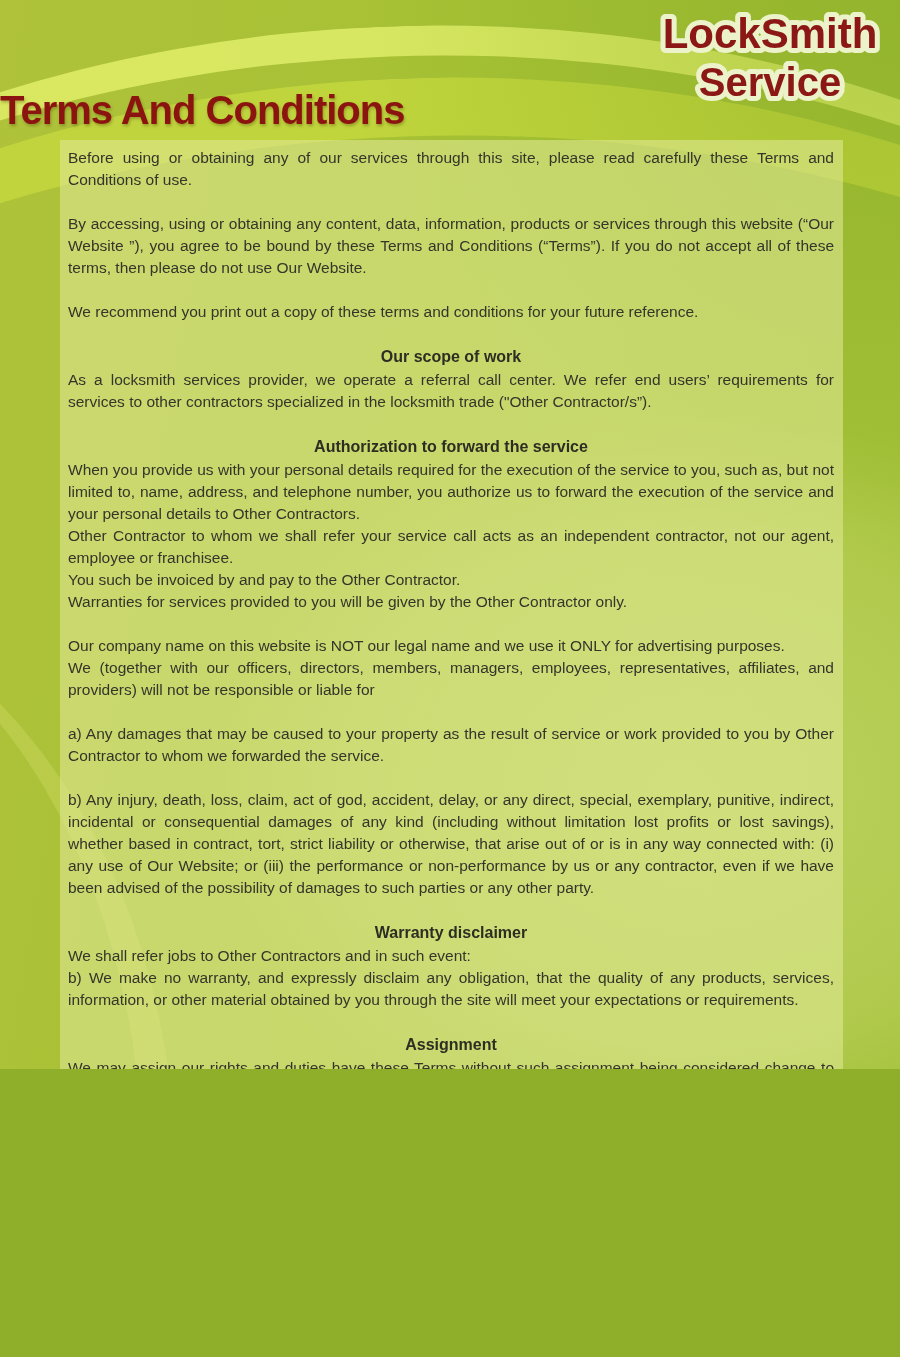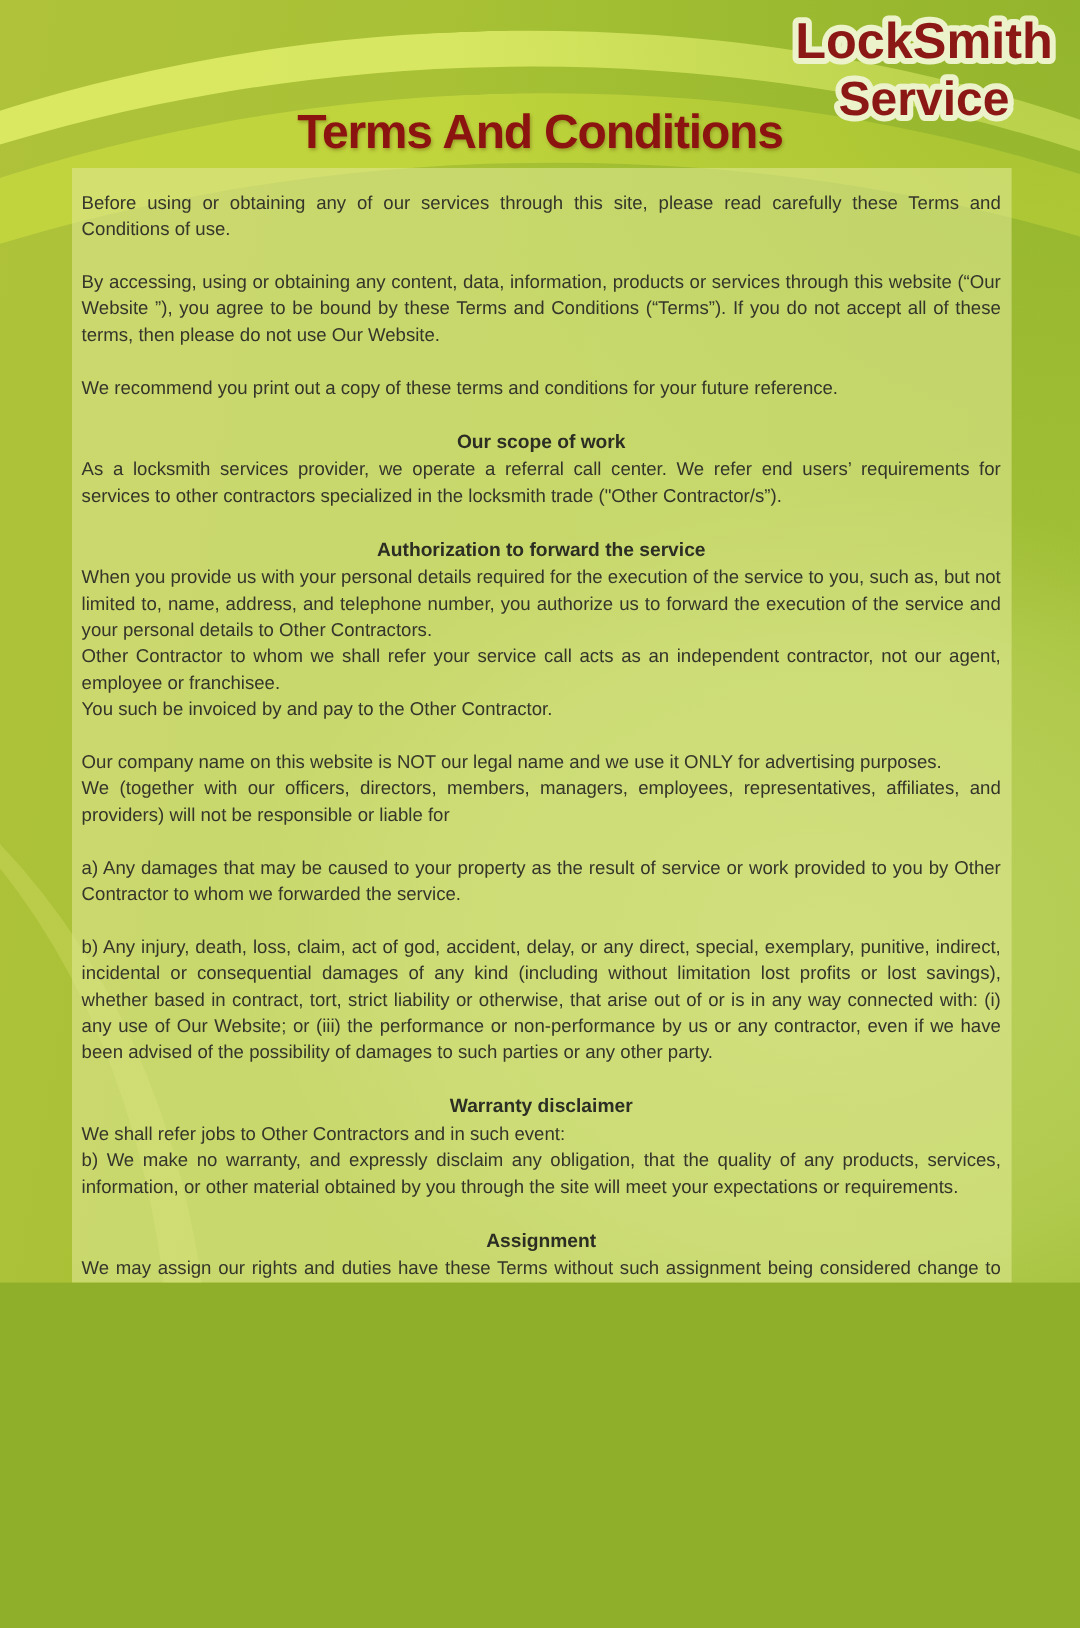--- a/index.html
+++ b/index.html
@@ -35,30 +35,29 @@
   .arc-left-faint{
     width:1000px;height:1300px;left:-860px;top:560px;
     border-right:34px solid rgba(218,230,112,0.3);
     transform:rotate(6deg);
   }
   
   .logo{position:absolute;top:4px;right:6px;}
   
   .page-title{
     position:absolute;top:88px;left:0;right:0;
-    text-align:center;
     font-size:40px;font-weight:bold;letter-spacing:-1px;
     color:#8c1410;
     text-shadow:1px 2px 3px rgba(80,60,0,0.35);
   }
   
   .terms-panel{
     position:absolute;left:60px;top:140px;right:57px;bottom:0;
     background:rgba(224,233,148,0.58);
-    padding:19px 9px 0 8px;
+    padding:7px 9px 0 8px;
     box-sizing:border-box;
     color:#35352a;
     font-size:15.5px;line-height:22px;
   }
   .terms-panel p{margin:0;text-align:justify;}
   .terms-panel p.gap{margin-top:22px;}
   .terms-panel h2{
     margin:22px 0 0 0;
     font-size:16px;line-height:24px;font-weight:bold;
     color:#2d2e23;text-align:center;
@@ -85,20 +84,21 @@
   <div class="terms-panel">
       <p>Before using or obtaining any of our services through this site, please read carefully these Terms and Conditions of use.</p>
       <p class="gap">By accessing, using or obtaining any content, data, information, products or services through this website (“Our Website ”), you agree to be bound by these Terms and Conditions (“Terms”). If you do not accept all of these terms, then please do not use Our Website.</p>
       <p class="gap">We recommend you print out a copy of these terms and conditions for your future reference.</p>
       <h2>Our scope of work</h2>
       <p>As a locksmith services provider, we operate a referral call center. We refer end users’ requirements for services to other contractors specialized in the locksmith trade ("Other Contractor/s”).</p>
       <h2>Authorization to forward the service</h2>
       <p>When you provide us with your personal details required for the execution of the service to you, such as, but not limited to, name, address, and telephone number, you authorize us to forward the execution of the service and your personal details to Other Contractors.</p>
       <p>Other Contractor to whom we shall refer your service call acts as an independent contractor, not our agent, employee or franchisee.</p>
       <p>You such be invoiced by and pay to the Other Contractor.</p>
+      <p>Warranties for services provided to you will be given by the Other Contractor only.</p>
       <p class="gap">Our company name on this website is NOT our legal name and we use it ONLY for advertising purposes.</p>
       <p>We (together with our officers, directors, members, managers, employees, representatives, affiliates, and providers) will not be responsible or liable for</p>
       <p class="gap">a) Any damages that may be caused to your property as the result of service or work provided to you by Other Contractor to whom we forwarded the service.</p>
       <p class="gap">b) Any injury, death, loss, claim, act of god, accident, delay, or any direct, special, exemplary, punitive, indirect, incidental or consequential damages of any kind (including without limitation lost profits or lost savings), whether based in contract, tort, strict liability or otherwise, that arise out of or is in any way connected with: (i) any use of Our Website; or (iii) the performance or non-performance by us or any contractor, even if we have been advised of the possibility of damages to such parties or any other party.</p>
       <h2>Warranty disclaimer</h2>
       <p>We shall refer jobs to Other Contractors and in such event:</p>
       <p>b) We make no warranty, and expressly disclaim any obligation, that the quality of any products, services, information, or other material obtained by you through the site will meet your expectations or requirements.</p>
       <h2>Assignment</h2>
       <p>We may assign our rights and duties have these Terms without such assignment being considered change to the Terms and without notice to you.</p>
     </div>

